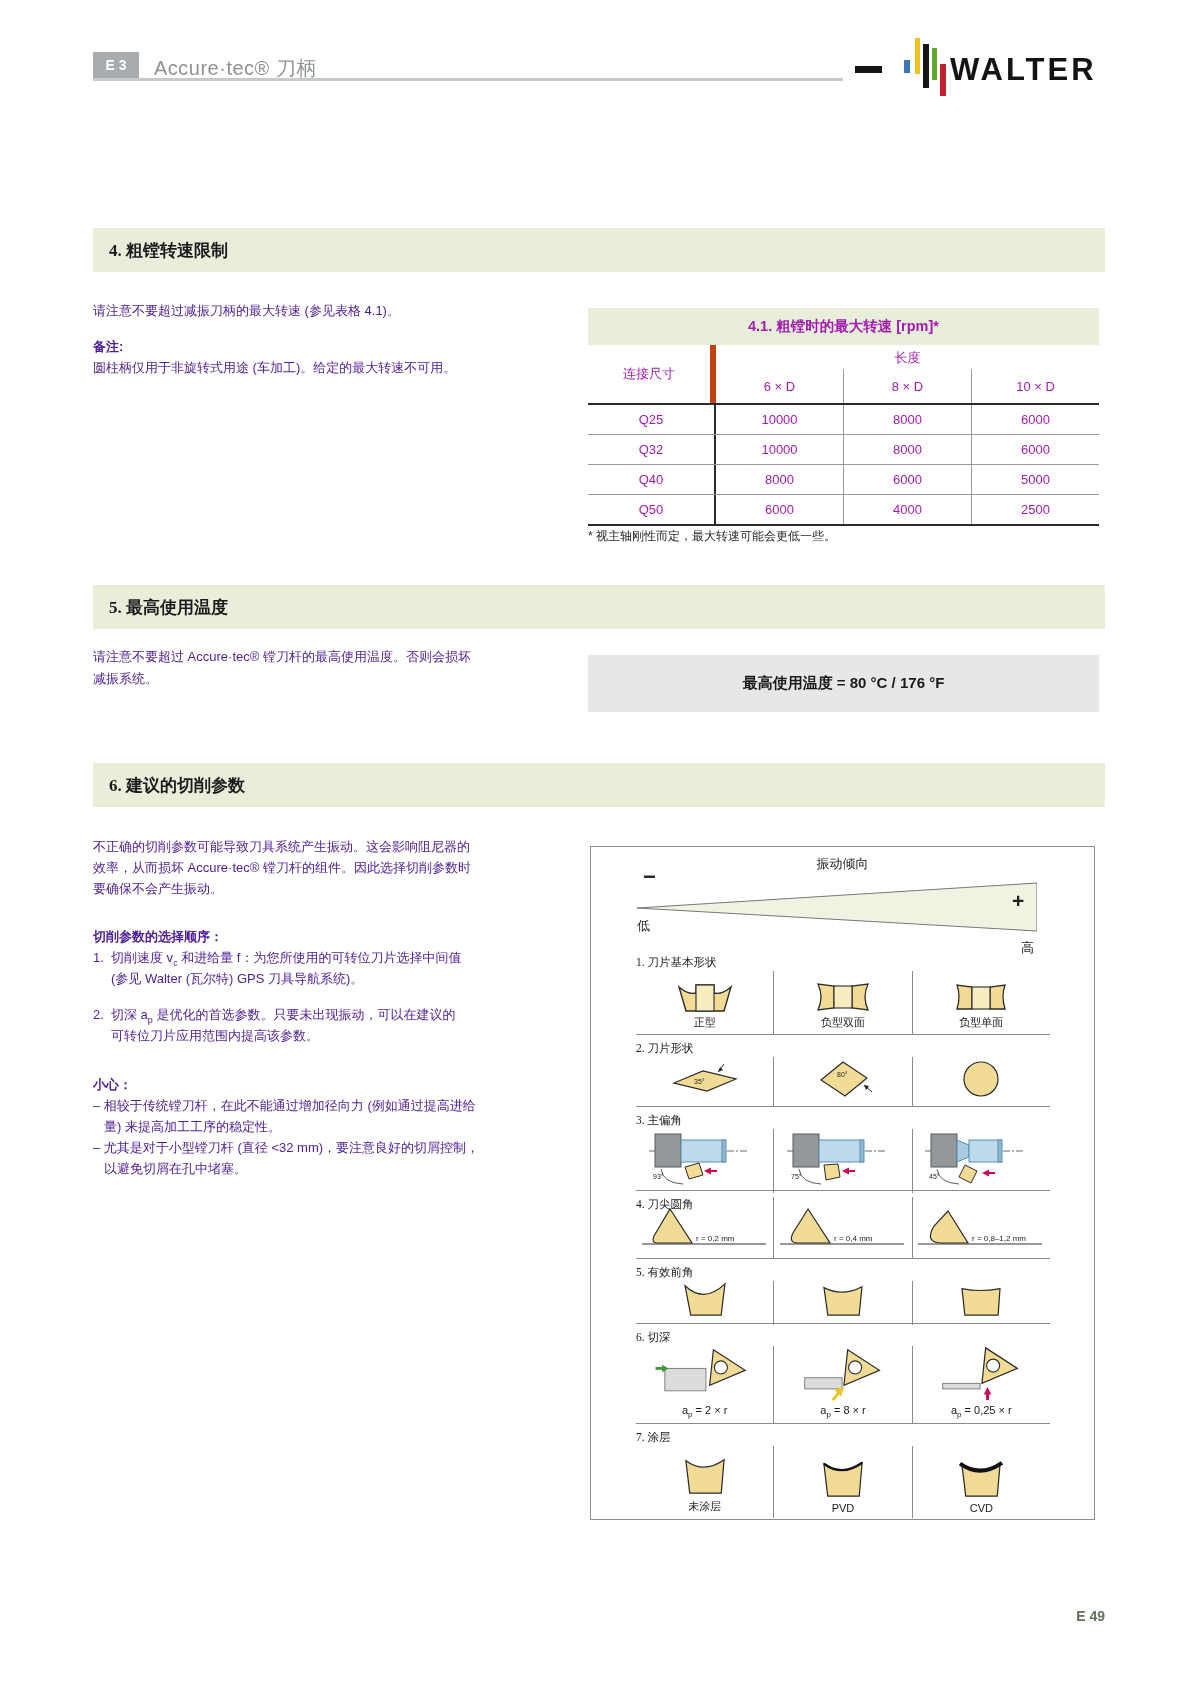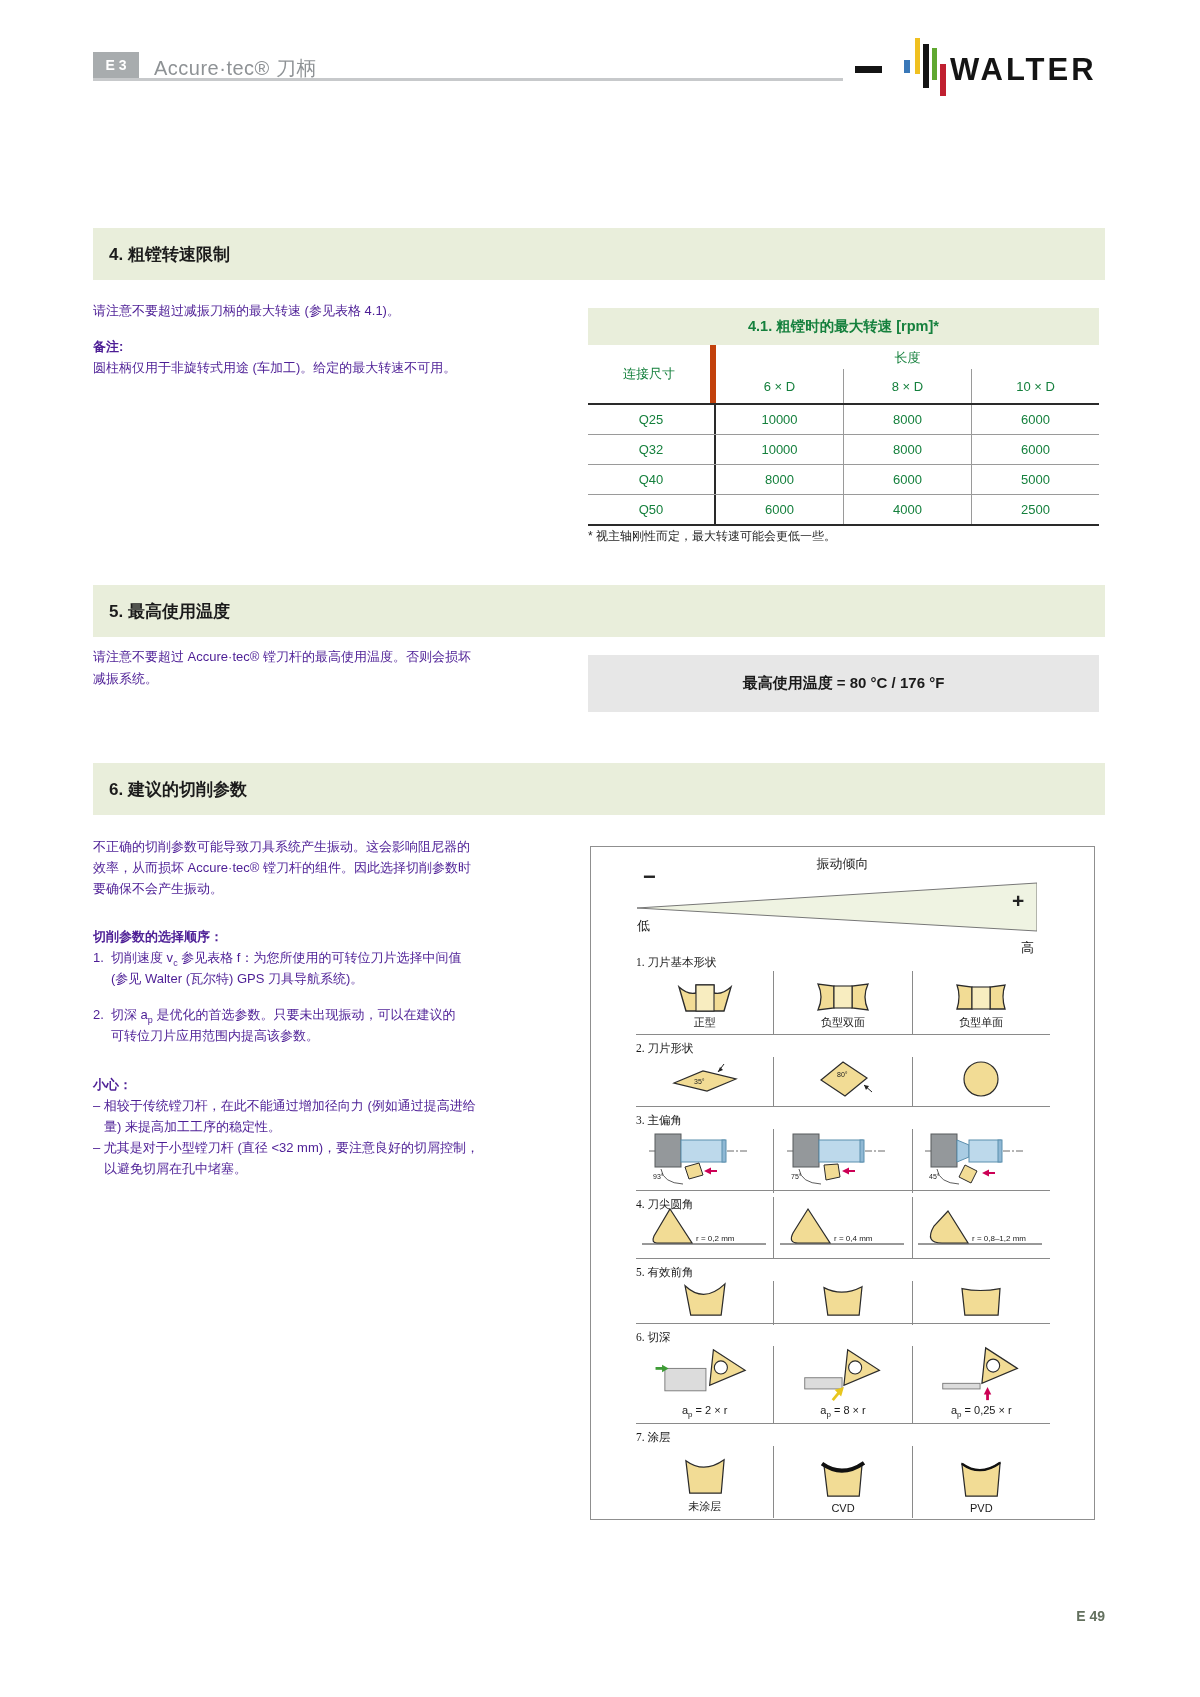--- a/index.html
+++ b/index.html
@@ -8,31 +8,31 @@
   .abs{position:absolute;}
   
   .badge{position:absolute;left:93px;top:52px;width:46px;height:26px;background:#a8acae;
          color:#fff;font-weight:bold;font-size:14px;display:flex;align-items:center;justify-content:center;}
   .htitle{position:absolute;left:154px;top:55px;font-size:20px;color:#8e9295;font-weight:500;letter-spacing:.5px;}
   .hrule{position:absolute;left:93px;top:78px;width:750px;height:3px;background:#c7c9cb;}
   .logo{position:absolute;left:855px;top:36px;width:250px;height:60px;text-align:right;}
   .logo-bar{position:absolute;}
   .logo-word{position:absolute;left:95px;top:16px;font-size:31px;font-weight:bold;color:#141414;letter-spacing:3px;}
   
-  .band{position:absolute;left:93px;width:1012px;height:52px;background:#e9eedb;display:flex;align-items:center;
-        padding-left:16px;box-sizing:border-box;font-weight:bold;font-size:17px;color:#1b1b1b;}
+  .band{position:absolute;left:93px;width:1012px;height:44px;background:#e9eedb;display:flex;align-items:center;
+        padding-left:16px;box-sizing:border-box;font-weight:bold;font-size:17px;color:#1b1b1b;font-family:Liberation Serif, serif;}
   
   .txt{position:absolute;left:93px;width:440px;font-size:13px;line-height:18px;color:#4c1d95;}
   .bold{font-weight:bold;}
   .flexline{display:flex;}
   .no{width:18px;flex:none;}
   .ind{padding-left:11px;}
   sub{font-size:9px;}
   
-  .tbl{position:absolute;left:588px;top:308px;width:511px;font-size:13px;color:#15803d;}
+  .tbl{position:absolute;left:588px;top:308px;width:511px;font-size:13px;color:#a21caf;}
   .tbl-title{height:37px;line-height:37px;background:#e9eedb;text-align:center;font-weight:bold;font-size:14.5px;}
   .tbl-head{display:flex;border-bottom:2px solid #2a2a2a;}
   .hc1{width:128px;border-right:6px solid #c2410c;display:flex;align-items:center;justify-content:center;height:58px;box-sizing:border-box;}
   .hrest{flex:1;}
   .hlen{height:24px;line-height:26px;text-align:center;}
   .hsub{display:flex;height:34px;}
   .hsub>div{flex:1;display:flex;align-items:center;justify-content:center;}
   .hsub>div+div{border-left:1px solid #9a9a9a;text-align:center;}
   .tbl-body{border-bottom:2px solid #2a2a2a;}
   .trow{display:flex;height:29px;line-height:29px;text-align:center;}
@@ -138,21 +138,21 @@
 
   <div class="band" style="top:763px;">
     <span>6. 建议的切削参数</span>
   </div>
   <div class="txt" style="top:838px;">不正确的切削参数可能导致刀具系统产生振动。这会影响阻尼器的</div>
   <div class="txt" style="top:859px;">效率，从而损坏 Accure·tec® 镗刀杆的组件。因此选择切削参数时</div>
   <div class="txt" style="top:880px;">要确保不会产生振动。</div>
   <div class="txt bold" style="top:928px;">切削参数的选择顺序：</div>
   <div class="txt flexline" style="top:949px;">
     <span class="no">1.</span>
-    <span><span>切削速度 v</span><sub>c</sub><span> 参见表格 f：为您所使用的可转位刀片选择中间值</span></span>
+    <span><span>切削速度 v</span><sub>c</sub><span> 和进给量 f：为您所使用的可转位刀片选择中间值</span></span>
   </div>
   <div class="txt" style="top:970px;padding-left:18px;">(参见 Walter (瓦尔特) GPS 刀具导航系统)。</div>
   <div class="txt flexline" style="top:1006px;">
     <span class="no">2.</span>
     <span><span>切深 a</span><sub>p</sub><span> 是优化的首选参数。只要未出现振动，可以在建议的</span></span>
   </div>
   <div class="txt" style="top:1027px;padding-left:18px;">可转位刀片应用范围内提高该参数。</div>
   <div class="txt bold" style="top:1076px;">小心：</div>
   <div class="txt" style="top:1097px;">– 相较于传统镗刀杆，在此不能通过增加径向力 (例如通过提高进给</div>
   <div class="txt ind" style="top:1118px;">量) 来提高加工工序的稳定性。</div>
@@ -359,30 +359,30 @@
       <div class="fig-label">7. 涂层</div>
       <div class="fig-cells">
         <div class="fig-cell">
           <svg width="50" height="42" viewBox="0 0 50 44">
             <path d="M5,6 Q24,20 45,5 L42,40 L9,40 Z" fill="#f2dc95" stroke="#2b2b2b" stroke-width="1.3"></path>
           </svg>
           <div class="fig-cap">未涂层</div>
         </div>
         <div class="fig-cell">
           <svg width="50" height="42" viewBox="0 0 50 44">
+            <path d="M5,6 Q24,20 45,5 L42,40 L9,40 Z" fill="#f2dc95" stroke="#2b2b2b" stroke-width="1.3"></path>
+            <path d="M5,6 Q24,20 45,5" fill="none" stroke="#111" stroke-width="2.4"></path>
+          </svg>
+          <div class="fig-cap">PVD</div>
+        </div>
+        <div class="fig-cell">
+          <svg width="50" height="42" viewBox="0 0 50 44">
             <path d="M5,7 Q24,21 45,6 L42,40 L9,40 Z" fill="#f2dc95" stroke="#2b2b2b" stroke-width="1.3"></path>
             <path d="M3,6 Q24,21 47,5" fill="none" stroke="#111" stroke-width="4.2"></path>
           </svg>
           <div class="fig-cap">CVD</div>
         </div>
-        <div class="fig-cell">
-          <svg width="50" height="42" viewBox="0 0 50 44">
-            <path d="M5,6 Q24,20 45,5 L42,40 L9,40 Z" fill="#f2dc95" stroke="#2b2b2b" stroke-width="1.3"></path>
-            <path d="M5,6 Q24,20 45,5" fill="none" stroke="#111" stroke-width="2.4"></path>
-          </svg>
-          <div class="fig-cap">PVD</div>
-        </div>
       </div>
     </div>
   </div>
 
   <div class="footer">E 49</div>
 </div>
 
 </body></html>

